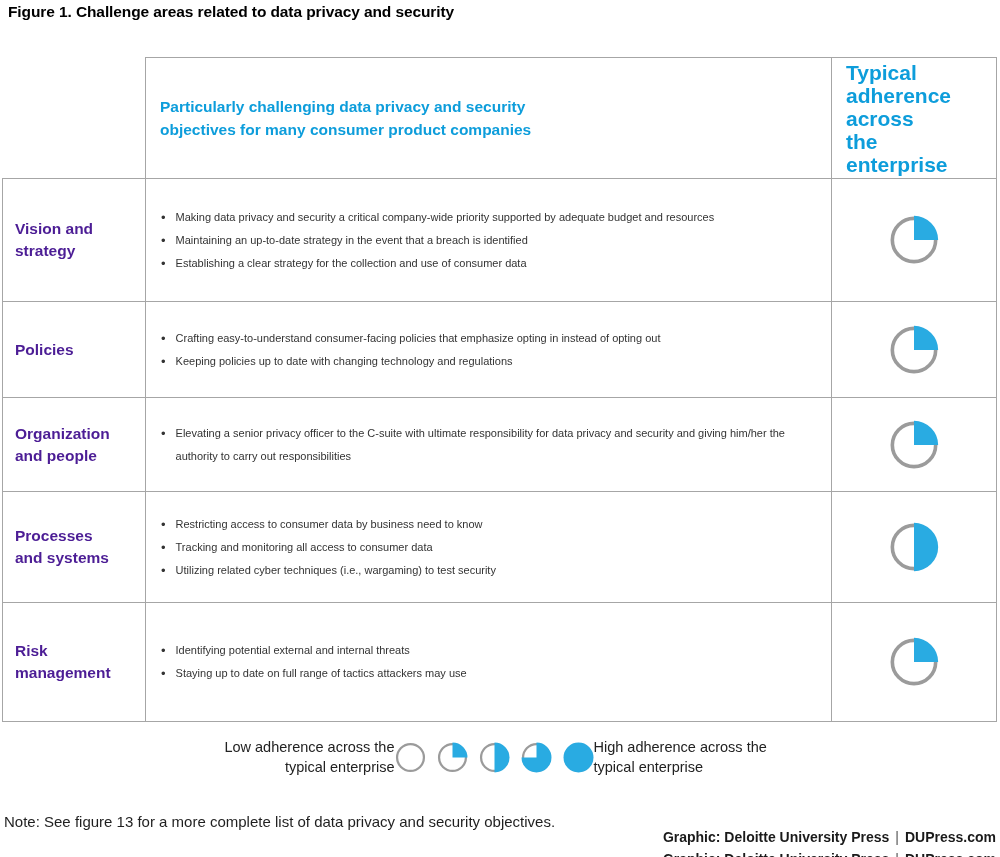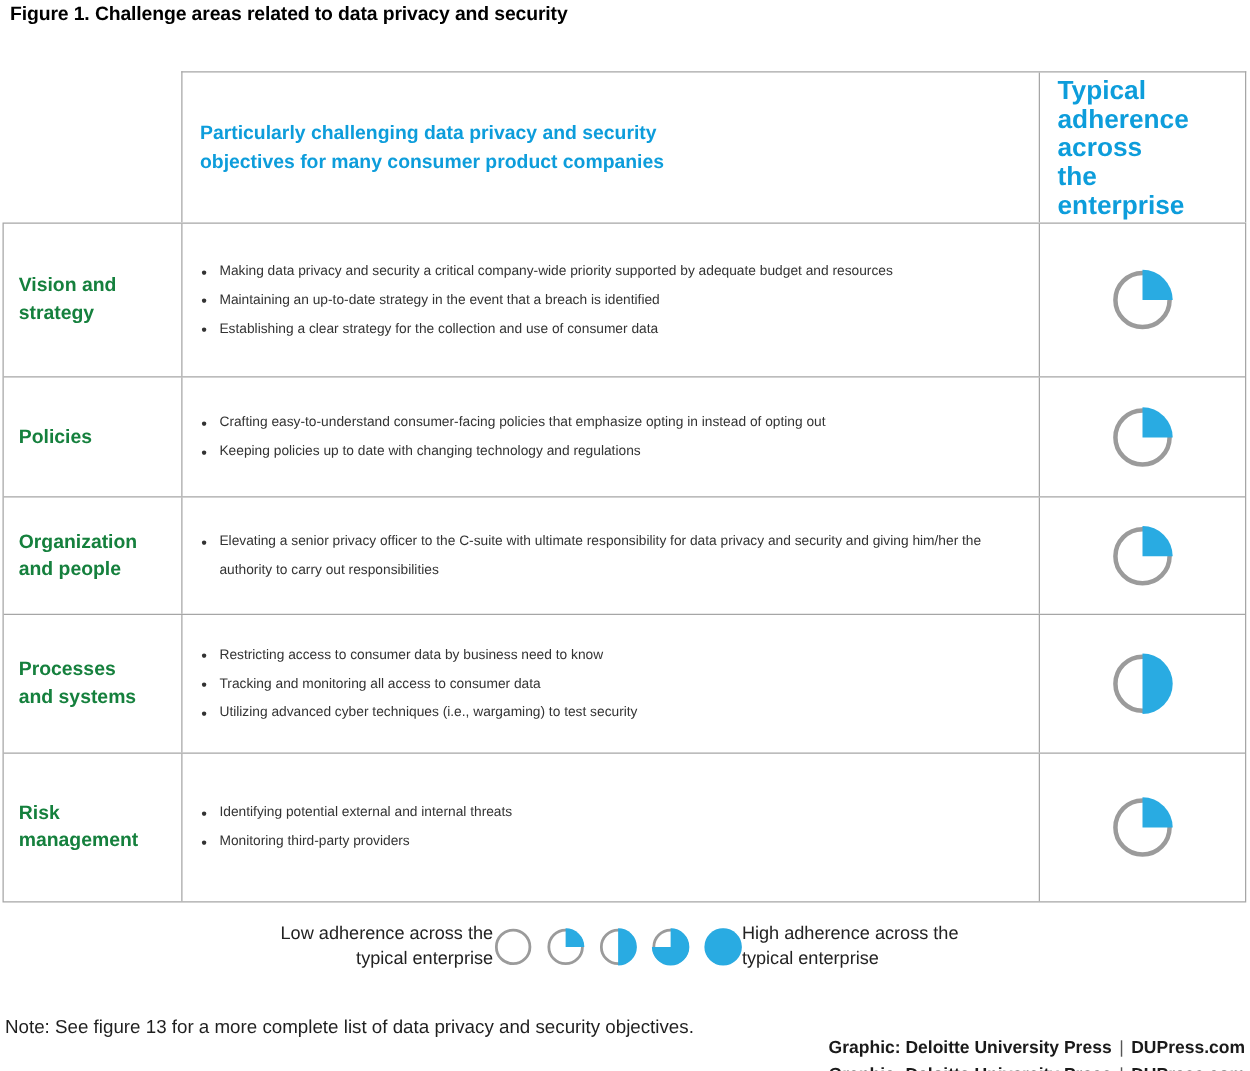--- a/index.html
+++ b/index.html
@@ -76,21 +76,21 @@
   .r4 { height: 111px; }
   .r5 { height: 118px; }
 
   .cell-area {
     border-right: 1px solid var(--table-border);
     display: flex; align-items: center;
     padding-left: 12px; padding-right: 8px;
   }
   .cell-area span {
     font-weight: bold; font-size: 15.5px; line-height: 22px;
-    max-width: 100px; display: block; color: #15803d;
+    max-width: 100px; display: block; color: #4c1d95;
   }
   .cell-obj {
     display: flex; align-items: center;
     padding: 8px 18px 8px 0;
   }
   .cell-obj ul { list-style: none; margin: 0; padding: 0 0 0 15px; }
   .cell-obj li {
     display: flex; align-items: flex-start;
     font-size: 11px; line-height: 23px; color: var(--body-text);
   }
@@ -235,21 +235,21 @@
       </div>
       <div class="cell-obj">
         <ul>
           <li>
               <span>Restricting access to consumer data by business need to know</span>
             </li>
           <li>
               <span>Tracking and monitoring all access to consumer data</span>
             </li>
           <li>
-              <span>Utilizing advanced cyber techniques (i.e., wargaming) to test security</span>
+              <span>Utilizing related cyber techniques (i.e., wargaming) to test security</span>
             </li>
         </ul>
       </div>
       <div class="cell-ball">
         <div class="harvey">
             <svg viewBox="0 0 36 36" xmlns="http://www.w3.org/2000/svg">
               <circle cx="18" cy="18" r="15.6" fill="#ffffff" stroke="#9B9B9B" stroke-width="2.6"></circle>
               <path d="M 18 18 L 18 0.6000000000000014 A 17.4 17.4 0 0 1 18.00 35.40 Z" fill="#29ABE2"></path>
             </svg>
           </div>
@@ -259,21 +259,21 @@
     <div class="trow r5">
       <div class="cell-area">
         <span>Risk management</span>
       </div>
       <div class="cell-obj">
         <ul>
           <li>
               <span>Identifying potential external and internal threats</span>
             </li>
           <li>
-              <span>Monitoring third-party providers</span>
+              <span>Staying up to date on full range of tactics attackers may use</span>
             </li>
         </ul>
       </div>
       <div class="cell-ball">
         <div class="harvey">
             <svg viewBox="0 0 36 36" xmlns="http://www.w3.org/2000/svg">
               <circle cx="18" cy="18" r="15.6" fill="#ffffff" stroke="#9B9B9B" stroke-width="2.6"></circle>
               <path d="M 18 18 L 18 0.6000000000000014 A 17.4 17.4 0 0 1 35.40 18.00 Z" fill="#29ABE2"></path>
             </svg>
           </div>

